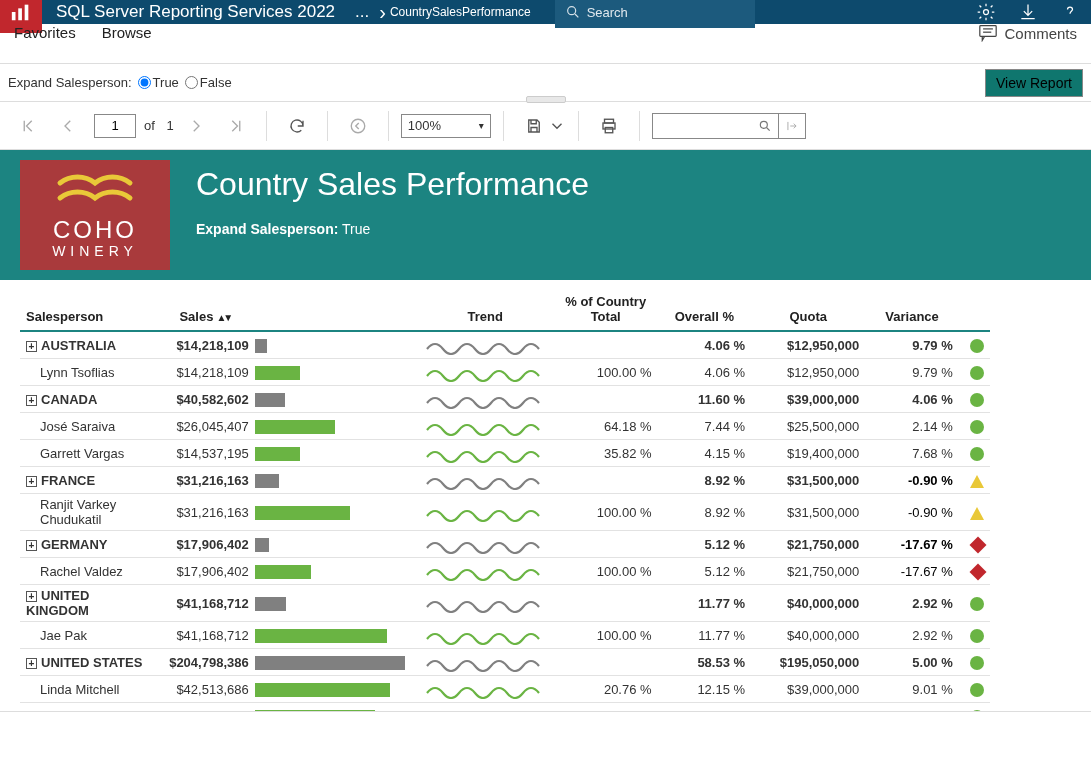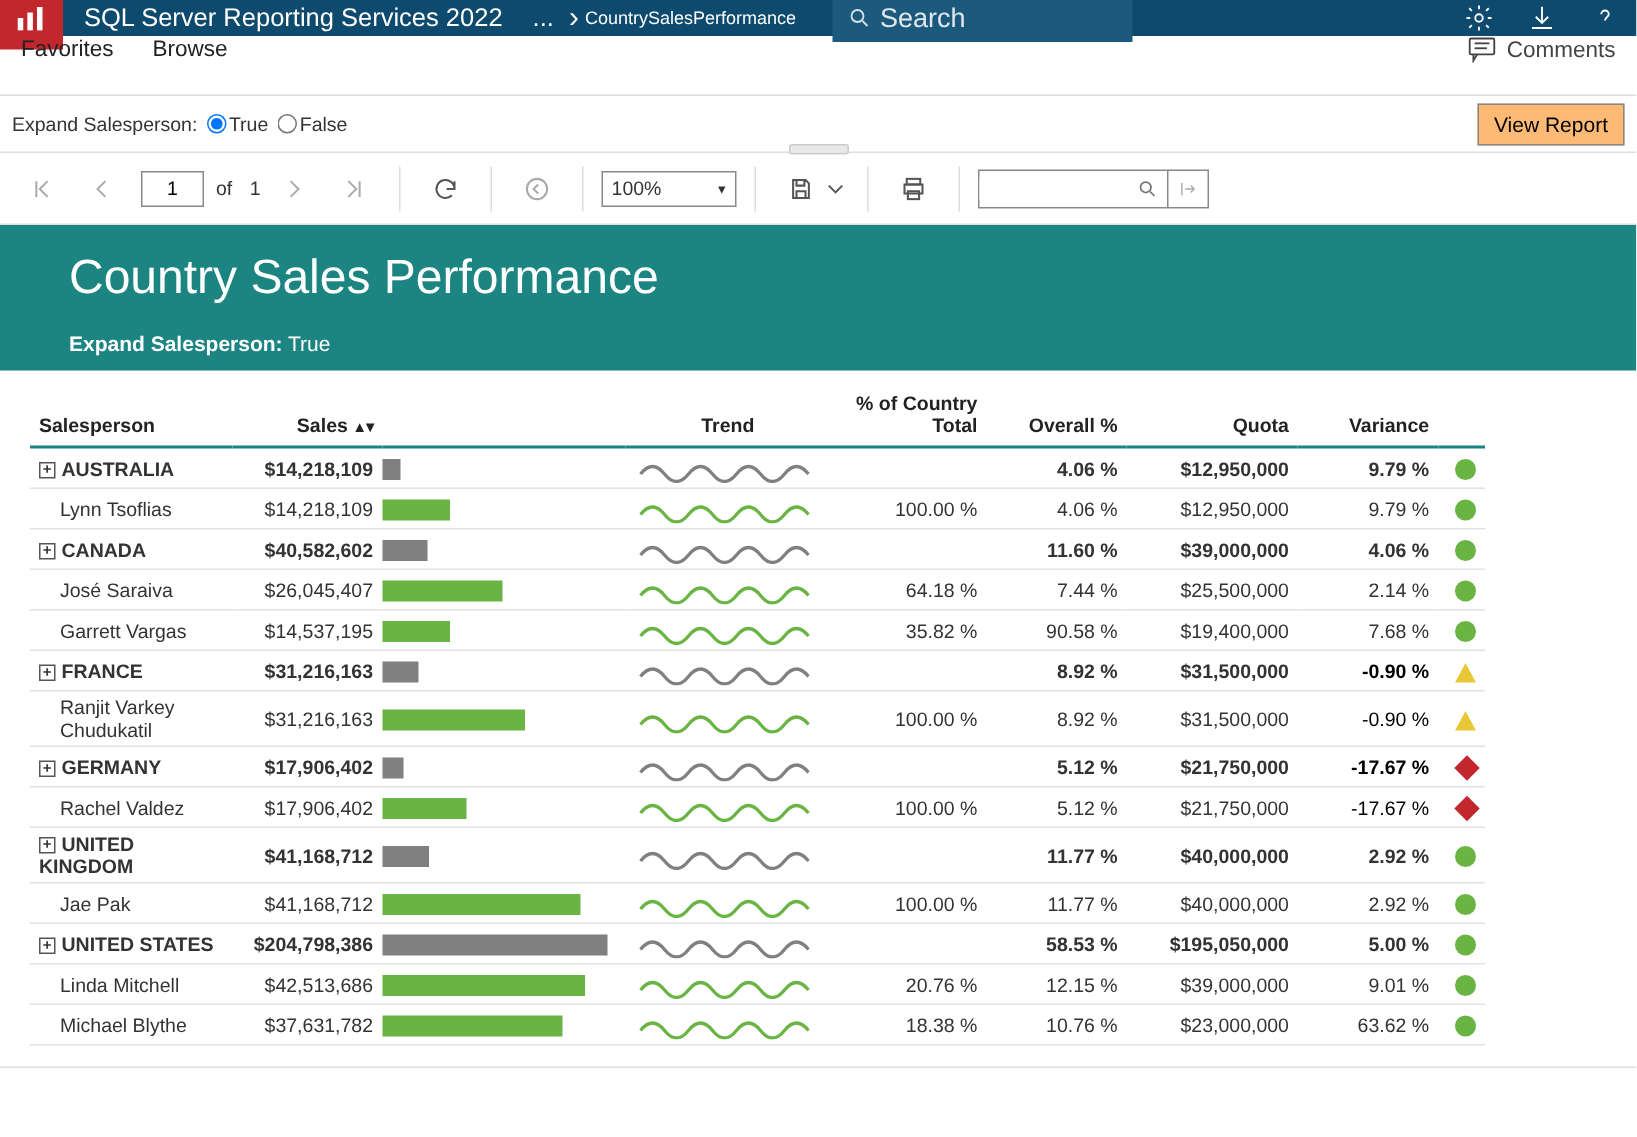--- a/index.html
+++ b/index.html
@@ -6,35 +6,35 @@
 body { font-family: "Segoe UI", Arial, sans-serif; font-size: 13px; color: #333; background: #fff; width: 1091px; }
 
 .topbar { display: flex; align-items: center; background: #0d4a6d; color: #fff; height: 24px; }
 .logo-sq { width: 42px; height: 42px; background: #c1272d; display: flex; align-items: center; justify-content: center; }
 .logo-sq svg { width: 22px; height: 22px; }
 .brand { font-size: 17px; font-weight: 400; padding: 0 14px; }
 .bc-ell { padding: 0 6px; font-size: 17px; }
 .bc-sep { padding: 0 4px; font-size: 20px; font-weight: 300; }
 .bc-cur { font-size: 12px; font-weight: 400; }
 .searchwrap { margin-left: 24px; background: #1c5a7d; display: flex; align-items: center; height: 32px; padding: 0 10px; width: 200px; }
-.searchwrap input { background: transparent; border: 0; outline: 0; color: #7dd3fc; font-size: 18px; margin-left: 6px; width: 140px; }
+.searchwrap input { background: transparent; border: 0; outline: 0; color: #7dd3fc; font-size: 13px; margin-left: 6px; width: 140px; }
 .searchwrap input::placeholder { color: #e0e8ee; }
 .top-right { margin-left: auto; display: flex; align-items: center; }
 .icon-btn { width: 42px; height: 42px; display: flex; align-items: center; justify-content: center; color: #fff; cursor: pointer; }
 .icon-btn svg { width: 20px; height: 20px; stroke: currentColor; fill: none; stroke-width: 1.5; }
 
 .secnav { display: flex; align-items: flex-start; height: 40px; border-bottom: 1px solid #ddd; padding: 0 14px; }
 .secnav a { color: #222; font-size: 15px; text-decoration: none; margin-right: 26px; }
 .comments { margin-left: auto; display: flex; align-items: center; color: #444; font-size: 15px; cursor: pointer; }
 .comments svg { width: 20px; height: 18px; margin-right: 6px; stroke: #444; fill: none; stroke-width: 1.5; }
 
 .parambar { display: flex; align-items: center; height: 38px; padding: 0 8px; border-bottom: 1px solid #ddd; background: #fff; position: relative; }
 .radio { display: inline-flex; align-items: center; margin-left: 6px; }
 .radio input { margin-right: 2px; }
-.viewrpt { margin-left: auto; border: 1px solid #888; background: #fdba74; padding: 5px 10px; font-size: 14px; cursor: pointer; }
+.viewrpt { margin-left: auto; border: 1px solid #888; background: #0f766e; padding: 5px 10px; font-size: 14px; cursor: pointer; }
 
 .toolbar { display: flex; align-items: center; height: 48px; border-bottom: 1px solid #ddd; padding: 0 10px; gap: 4px; position: relative; }
 .tbtn { width: 36px; height: 36px; display: flex; align-items: center; justify-content: center; color: #555; cursor: pointer; }
 .tbtn svg { width: 18px; height: 18px; stroke: currentColor; fill: none; stroke-width: 1.8; }
 .tbtn.dis { color: #aaa; }
 .page-in { width: 42px; height: 24px; text-align: center; border: 1px solid #888; font-size: 13px; margin: 0 4px; }
 .zoomsel { width: 90px; height: 24px; border: 1px solid #888; font-size: 13px; position: relative; padding-left: 6px; background: #fff; display: flex; align-items: center; }
 .zoomsel::after { content: "▾"; position: absolute; right: 6px; font-size: 10px; }
 .tsep { width: 1px; height: 30px; background: #ddd; margin: 0 8px; }
 .gripper { position:absolute; top:-6px; left:50%; width:40px; height:7px; background:#e8e8e8; border:1px solid #ccc; border-radius:2px; transform:translateX(-50%); }
@@ -48,21 +48,21 @@
 .wlogo { width: 150px; height: 110px; background: #a93a3c; position: relative; display: flex; flex-direction: column; align-items: center; justify-content: center; }
 .wlogo .knot svg { width: 110px; height: 40px; }
 .wlogo .t1 { font-family: "Segoe UI", Arial; letter-spacing: 3px; font-size: 24px; color: #fff; line-height: 1; margin-top: 2px; }
 .wlogo .t2 { font-family: "Segoe UI", Arial; letter-spacing: 5px; font-size: 14px; color: #fff; line-height: 1; margin-top: 2px; }
 .rhead-txt { margin-left: 26px; padding-top: 6px; }
 .rhead-txt h1 { font-size: 32px; font-weight: 300; margin-bottom: 18px; }
 .rhead-txt .sub { font-size: 14px; }
 .rhead-txt .sub b { font-weight: 600; }
 
 .rtab { width: 970px; border-collapse: collapse; margin: 8px 20px 10px 20px; }
-.rtab th { font-size: 13px; font-weight: 600; text-align: right; padding: 6px 6px; border-bottom: 2px solid #1c8481; color: #222; vertical-align: bottom; }
+.rtab th { font-size: 13px; font-weight: 600; text-align: center; padding: 6px 6px; border-bottom: 2px solid #1c8481; color: #222; vertical-align: bottom; }
 .rtab th.l { text-align: left; }
 .rtab th.c { text-align: center; }
 .rtab td { font-size: 13px; padding: 3px 6px; border-bottom: 1px solid #e2e2e2; text-align: right; vertical-align: middle; height: 24px; }
 .rtab td.l { text-align: left; }
 .rtab tr.grp td { font-weight: 600; }
 .rtab tr.det td:first-child { padding-left: 20px; font-weight: 400; }
 .expcol { display: inline-block; width: 11px; height: 11px; border: 1px solid #555; margin-right: 4px; font-size: 10px; line-height: 9px; text-align: center; vertical-align: middle; cursor: pointer; }
 .barcell { width: 150px; text-align: left !important; padding-left: 0 !important; }
 .bar { height: 14px; display: inline-block; vertical-align: middle; }
 .bar.g { background: #6ab443; }
@@ -219,20 +219,29 @@
         <svg viewBox="0 0 24 24" width="18" height="14">
           <line x1="5" y1="5" x2="5" y2="19" stroke="#aaa" stroke-width="1.6"></line>
           <path d="M9 12h10M15 8l4 4-4 4" fill="none" stroke="#aaa" stroke-width="1.6"></path>
         </svg>
       </div>
   </div>
 </div>
 
 <div class="report-wrap">
   <div class="rhead">
+    <div class="wlogo">
+      <div class="knot">
+        <svg viewBox="0 0 110 40">
+            <path d="M20 10 C30 2,45 2,55 10 C65 2,80 2,90 10 M20 25 C30 17,45 17,55 25 C65 17,80 17,90 25" stroke="#e9c838" stroke-width="5" fill="none" stroke-linecap="round"></path>
+          </svg>
+      </div>
+      <div class="t1">COHO</div>
+      <div class="t2">WINERY</div>
+    </div>
     <div class="rhead-txt">
       <h1>Country Sales Performance</h1>
       <div class="sub"><b>Expand Salesperson:</b> <span>True</span></div>
     </div>
   </div>
 
   <table class="rtab">
     <thead>
       <tr>
         <th class="l" style="width:130px">Salesperson</th>
@@ -300,21 +309,21 @@
           <td><span class="ind circ"></span></td>
         </tr>
         <tr class="det">
           <td class="l"><span>Garrett Vargas</span></td>
           <td>$14,537,195</td>
           <td class="barcell"><span class="bar g" style="width: 45px;"></span></td>
           <td class="trendcell"><svg viewBox="0 0 120 20">
               <path d="M2 14 Q10 4 18 14 T34 14 T50 14 T66 14 T82 14 T98 14 T114 14" stroke="#6ab443" stroke-width="2.2" fill="none"></path>
             </svg></td>
           <td>35.82 %</td>
-          <td>90.58 %</td>
+          <td>4.15 %</td>
           <td>$19,400,000</td>
           <td>7.68 %</td>
           <td><span class="ind circ"></span></td>
         </tr>
         <tr class="grp">
           <td class="l"><span class="expcol">+</span><span>FRANCE</span></td>
           <td>$31,216,163</td>
           <td class="barcell"><span class="bar gr" style="width: 24px;"></span></td>
           <td class="trendcell"><svg viewBox="0 0 120 20">
               <path d="M2 14 Q10 4 18 14 T34 14 T50 14 T66 14 T82 14 T98 14 T114 14" stroke="#808080" stroke-width="2.2" fill="none"></path>

